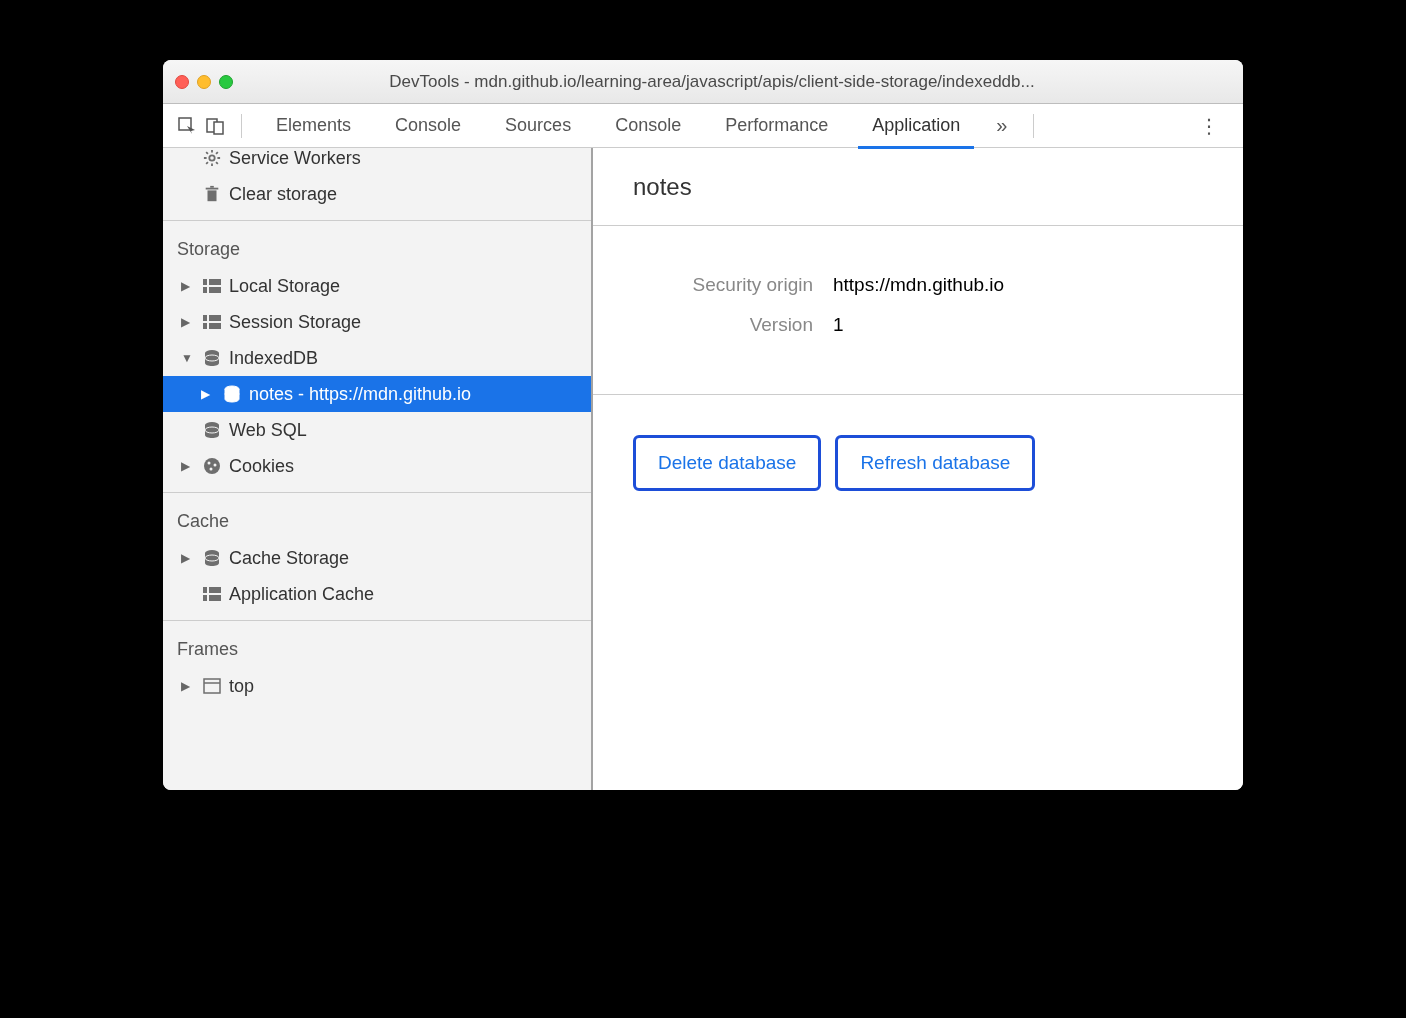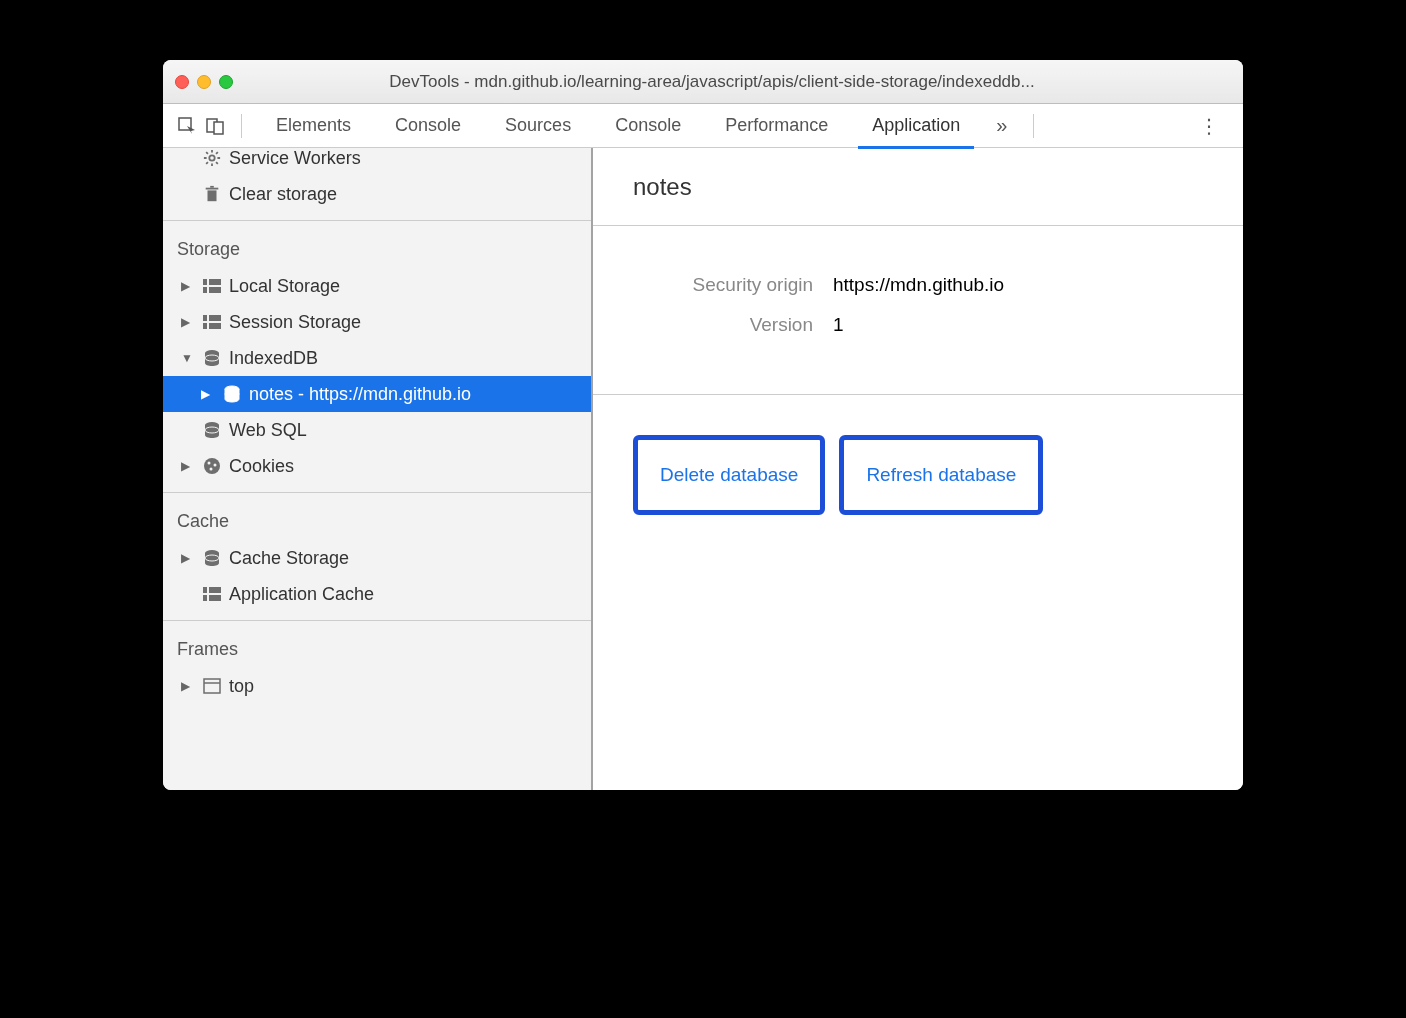--- a/index.html
+++ b/index.html
@@ -158,23 +158,23 @@
     color: #888;
     padding-right: 20px;
   }
   .prop-value { color: #000000; }
   .actions {
     padding: 40px;
     display: flex;
     gap: 14px;
   }
   .btn {
-    border: 5px solid #1d4ed8;
+    border: 3px solid #1d4ed8;
     border-radius: 6px;
-    padding: 24px 22px;
+    padding: 14px 22px;
     background: #fff;
     color: #1a73e8;
     font-size: 19px;
     cursor: pointer;
   }
   .cut-top { margin-top: -16px; }
   svg { display: block; }
 </style>
 </head>
 <body>

